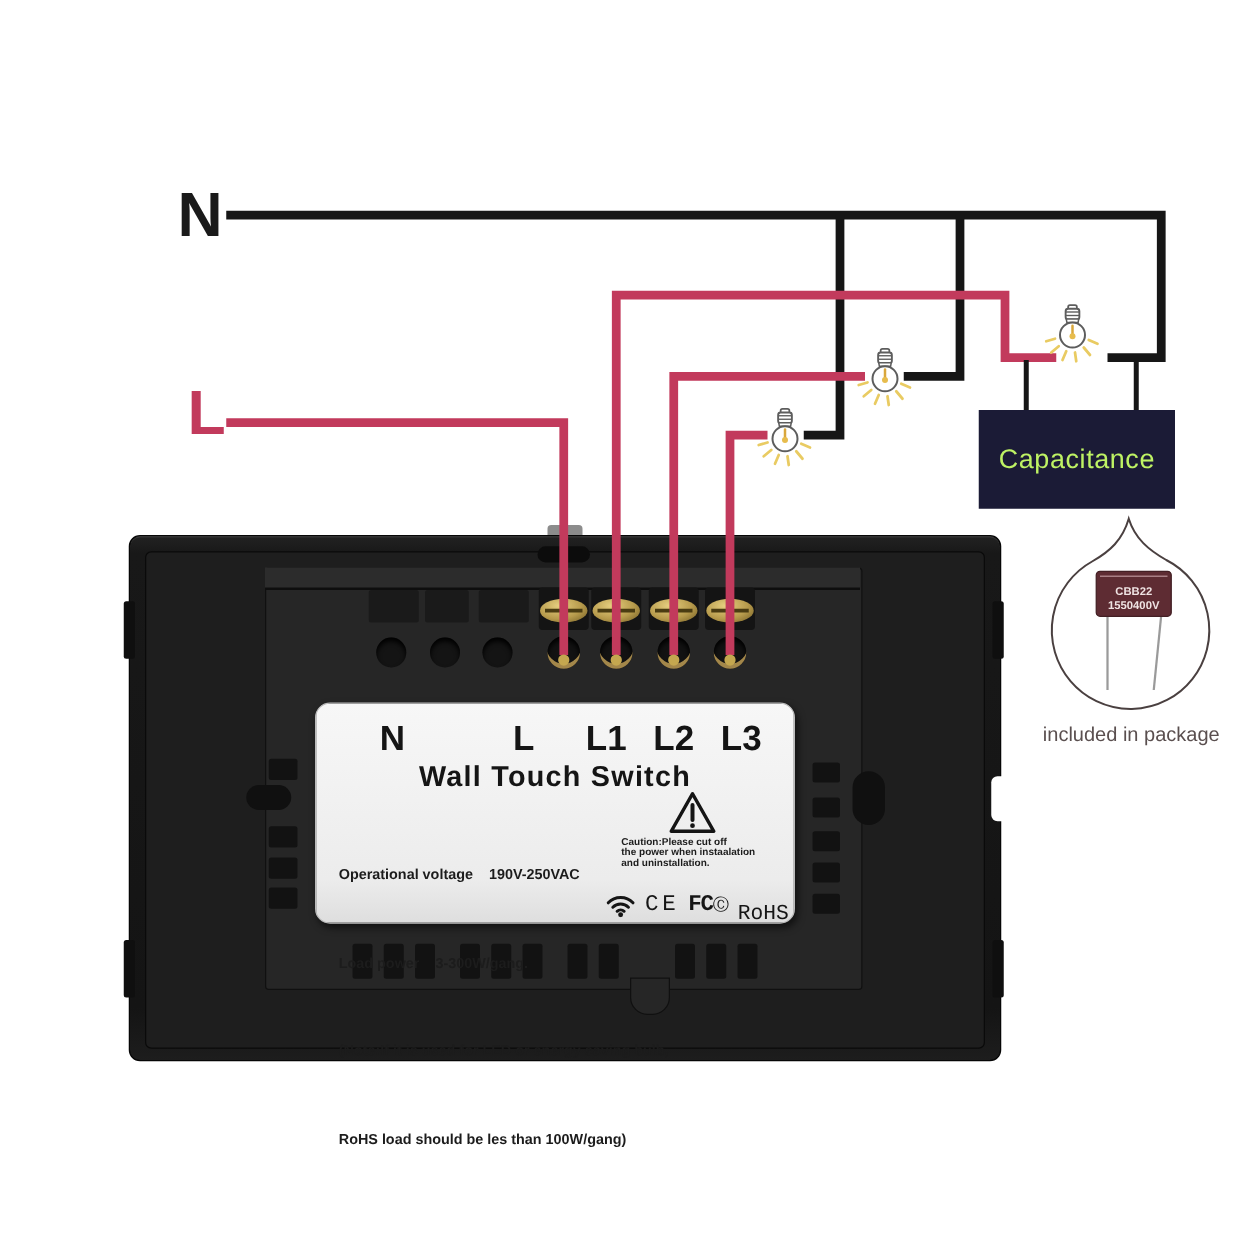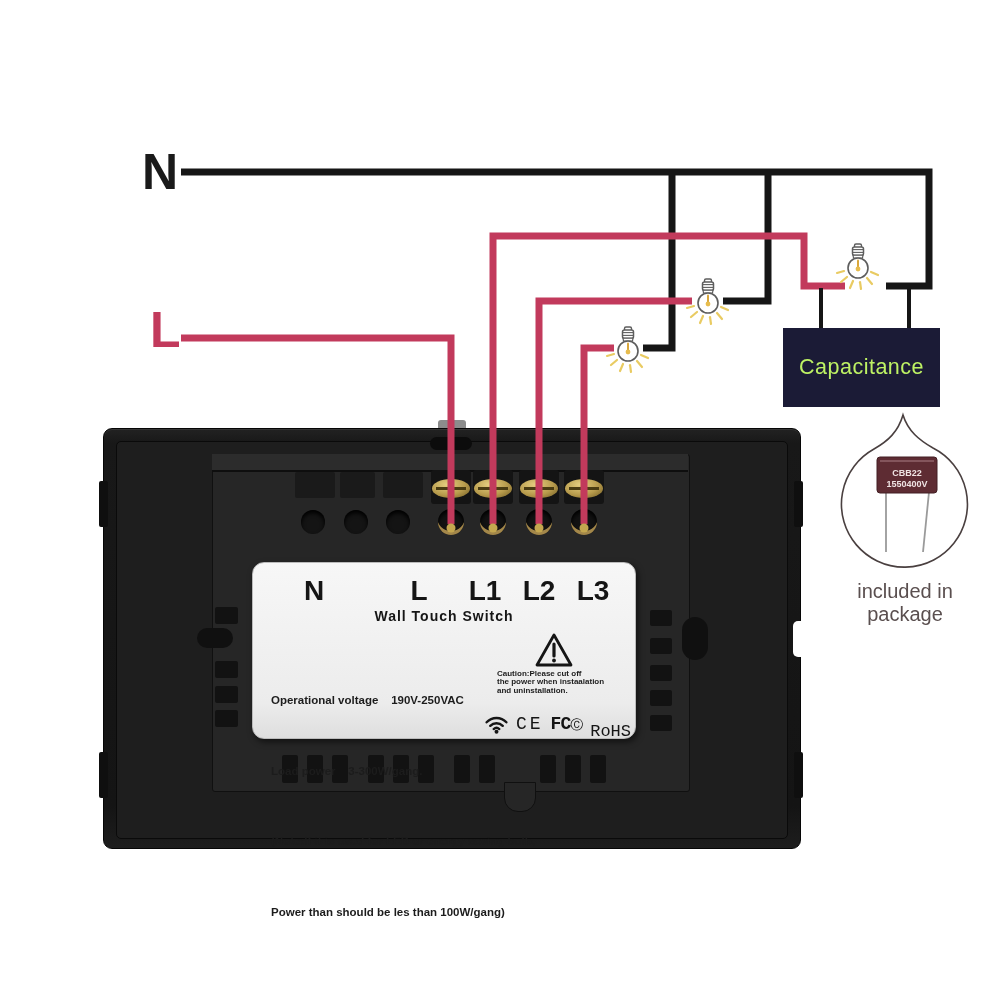--- a/index.html
+++ b/index.html
@@ -8,21 +8,21 @@
   .abs{position:absolute;}
   
   .big-letter{font-weight:bold;font-size:50px;line-height:1;}
   #n-letter{left:142px;top:147px;color:#1a1a1a;}
   #l-letter{left:150px;top:305px;color:#c23a5c;}
   
   #cap-box{left:783px;top:328px;width:157px;height:79px;background:#1b1b36;
            color:#bef264;font-size:21.5px;letter-spacing:.5px;
            display:flex;align-items:center;justify-content:center;}
   #pkg-note{left:820px;top:580px;width:170px;text-align:center;
-            font-size:20px;color:#5a4f4f;}
+            font-size:16px;color:#5a4f4f;}
   #sw-body{left:103px;top:428px;width:696px;height:419px;border-radius:9px;
            background:linear-gradient(180deg,#222 0,#181818 14px,#141414 90%,#1d1d1d 100%);
            border:1px solid #060606;box-shadow:inset 0 1px 0 #343434;}
   #sw-face{left:116px;top:441px;width:670px;height:396px;border-radius:5px;
            background:#1e1e1e;border:1px solid #0a0a0a;}
   #sw-module{left:212px;top:454px;width:476px;height:336px;border-radius:3px;
              background:#262626;border:1px solid #101010;}
   #sw-ledge{left:212px;top:454px;width:476px;height:16px;background:#2c2c2c;
             border-bottom:2px solid #0e0e0e;}
   .notch{top:472px;height:26px;background:#1a1a1a;border-radius:2px;}
@@ -42,21 +42,21 @@
            border:1px solid #101010;border-radius:0 0 14px 14px;}
   .clip{background:#0f0f0f;border-radius:2px;}
   #edge-notch-r{left:793px;top:621px;width:9px;height:36px;background:#fff;border-radius:5px 0 0 5px;}
   
   #label{left:252px;top:562px;width:382px;height:175px;border-radius:12px;
          background:linear-gradient(180deg,#f7f7f7 0,#ececec 80%,#dedede 100%);
          border:1px solid #bbb;box-shadow:2px 3px 6px rgba(0,0,0,.55);color:#151515;}
   .term{position:absolute;top:12px;transform:translateX(-50%);
         font-size:28px;font-weight:bold;}
   #lbl-title{position:absolute;left:0;right:0;top:45px;text-align:center;
-             font-size:14px;font-weight:bold;letter-spacing:1px;}
+             font-size:23px;font-weight:bold;letter-spacing:1px;}
   #lbl-specs{position:absolute;left:18px;top:79px;font-size:11.5px;font-weight:bold;
              line-height:23.5px;white-space:pre;color:#1c1c1c;}
   #lbl-caution{position:absolute;left:244px;top:107px;width:120px;
                font-size:8px;font-weight:bold;line-height:8.4px;color:#1c1c1c;}
   #lbl-icons{position:absolute;left:231px;top:143px;display:flex;align-items:center;gap:7px;font-family:Liberation Mono, monospace;}
   #ce-mark{font-size:18px;letter-spacing:3px;}
   #fcc-mark{font-size:18px;font-weight:bold;letter-spacing:-1px;}
   #fcc-c{font-size:13px;font-weight:normal;}
   #rohs-mark{font-size:17px;margin-top:16px;}
   svg text{font-family:"Liberation Sans","DejaVu Sans",sans-serif;}
@@ -139,21 +139,21 @@
     <span class="term" style="left:232px;">L1</span>
     <span class="term" style="left:286px;">L2</span>
     <span class="term" style="left:340px;">L3</span>
 
     <div id="lbl-title">Wall Touch Switch</div>
 
     <div id="lbl-specs">
       <div>Operational voltage    190V-250VAC</div>
       <div>Load power    3-300W/gang.</div>
       <div>(Note:If it is used for LED or energy saving bulb,</div>
-      <div>Power than should be les than 100W/gang)</div>
+      <div>RoHS load should be les than 100W/gang)</div>
     </div>
 
     <svg class="abs" style="left:281px;top:68px;" width="40" height="38" viewBox="0 0 40 38">
       <path d="M20 4 L37 34 L3 34 Z" fill="none" stroke="#151515" stroke-width="2.8" stroke-linejoin="round"></path>
       <path d="M20 13 L20 25" stroke="#151515" stroke-width="3.2" stroke-linecap="round"></path>
       <circle cx="20" cy="29.5" r="1.9" fill="#151515"></circle>
     </svg>
 
     <div id="lbl-caution">
       <div>Caution:Please cut off</div>

